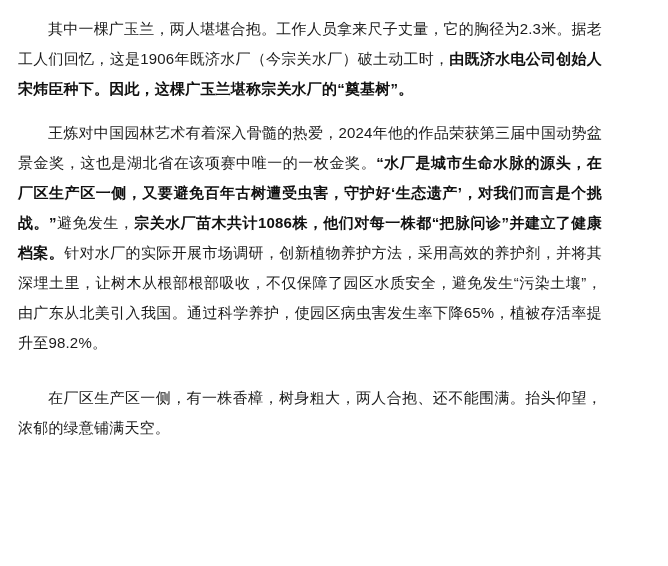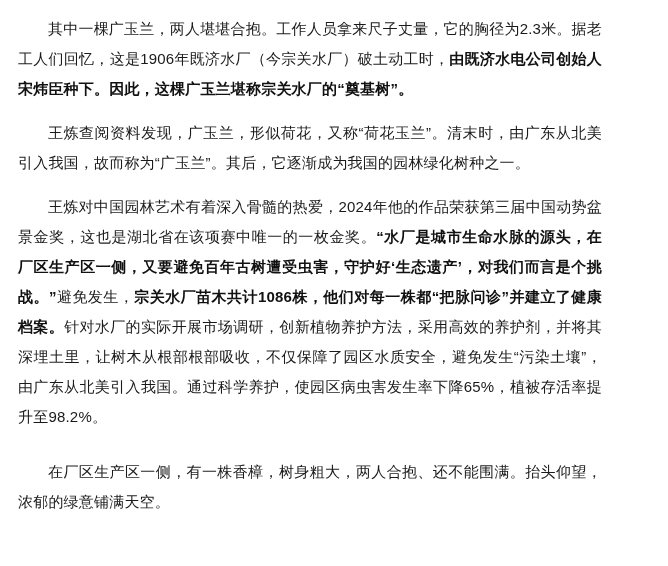--- a/index.html
+++ b/index.html
@@ -39,17 +39,16 @@
     font-weight: bold;
     color: #111111;
   }
 </style>
 </head>
 <body>
 
 <div class="page">
   <div id="article-body">
       <p class="para"><span>其中一棵广玉兰，两人堪堪合抱。工作人员拿来尺子丈量，它的胸径为2.3米。据老工人们回忆，这是1906年既济水厂（今宗关水厂）破土动工时，</span><b class="bold">由既济水电公司创始人宋炜臣种下。因此，</b><b class="bold">这棵广玉兰堪称宗关水厂的“奠基树”。</b></p>
-      <p class="para"><span>王炼查阅资料发现，广玉兰，形似荷花，又称“荷花玉兰”。清末时，由广东从北美引入我国，故而称为“广玉兰”。其后，它逐渐成为我国的园林绿化树种之一。</span></p>
       <p class="para"><span>王炼对中国园林艺术有着深入骨髓的热爱，2024年他的作品荣获第三届中国动势盆景金奖，这也是湖北省在该项赛中唯一的一枚金奖。</span><b class="bold">“水厂是城市生命水脉的源头，在厂区生产区一侧，又要避免百年古树遭受虫害，守护好‘生态遗产’，对我们而言是个挑战。”</b><span>避免发生，</span><b class="bold">宗关水厂苗木共计1086株，他们对每一株都“把脉问诊”并建立了健康档案。</b><span>针对水厂的实际开展市场调研，创新植物养护方法，采用高效的养护剂，并将其深埋土里，让树木从根部根部吸收，不仅保障了园区水质安全，避免发生“污染土壤”，由广东从北美引入我国。通过科学养护，使园区病虫害发生率下降65%，植被存活率提升至98.2%。</span></p>
       <p class="para"><span>在厂区生产区一侧，有一株香樟，树身粗大，两人合抱、还不能围满。抬头仰望，浓郁的绿意铺满天空。</span></p>
     </div>
 </div>
 
 </body></html>

